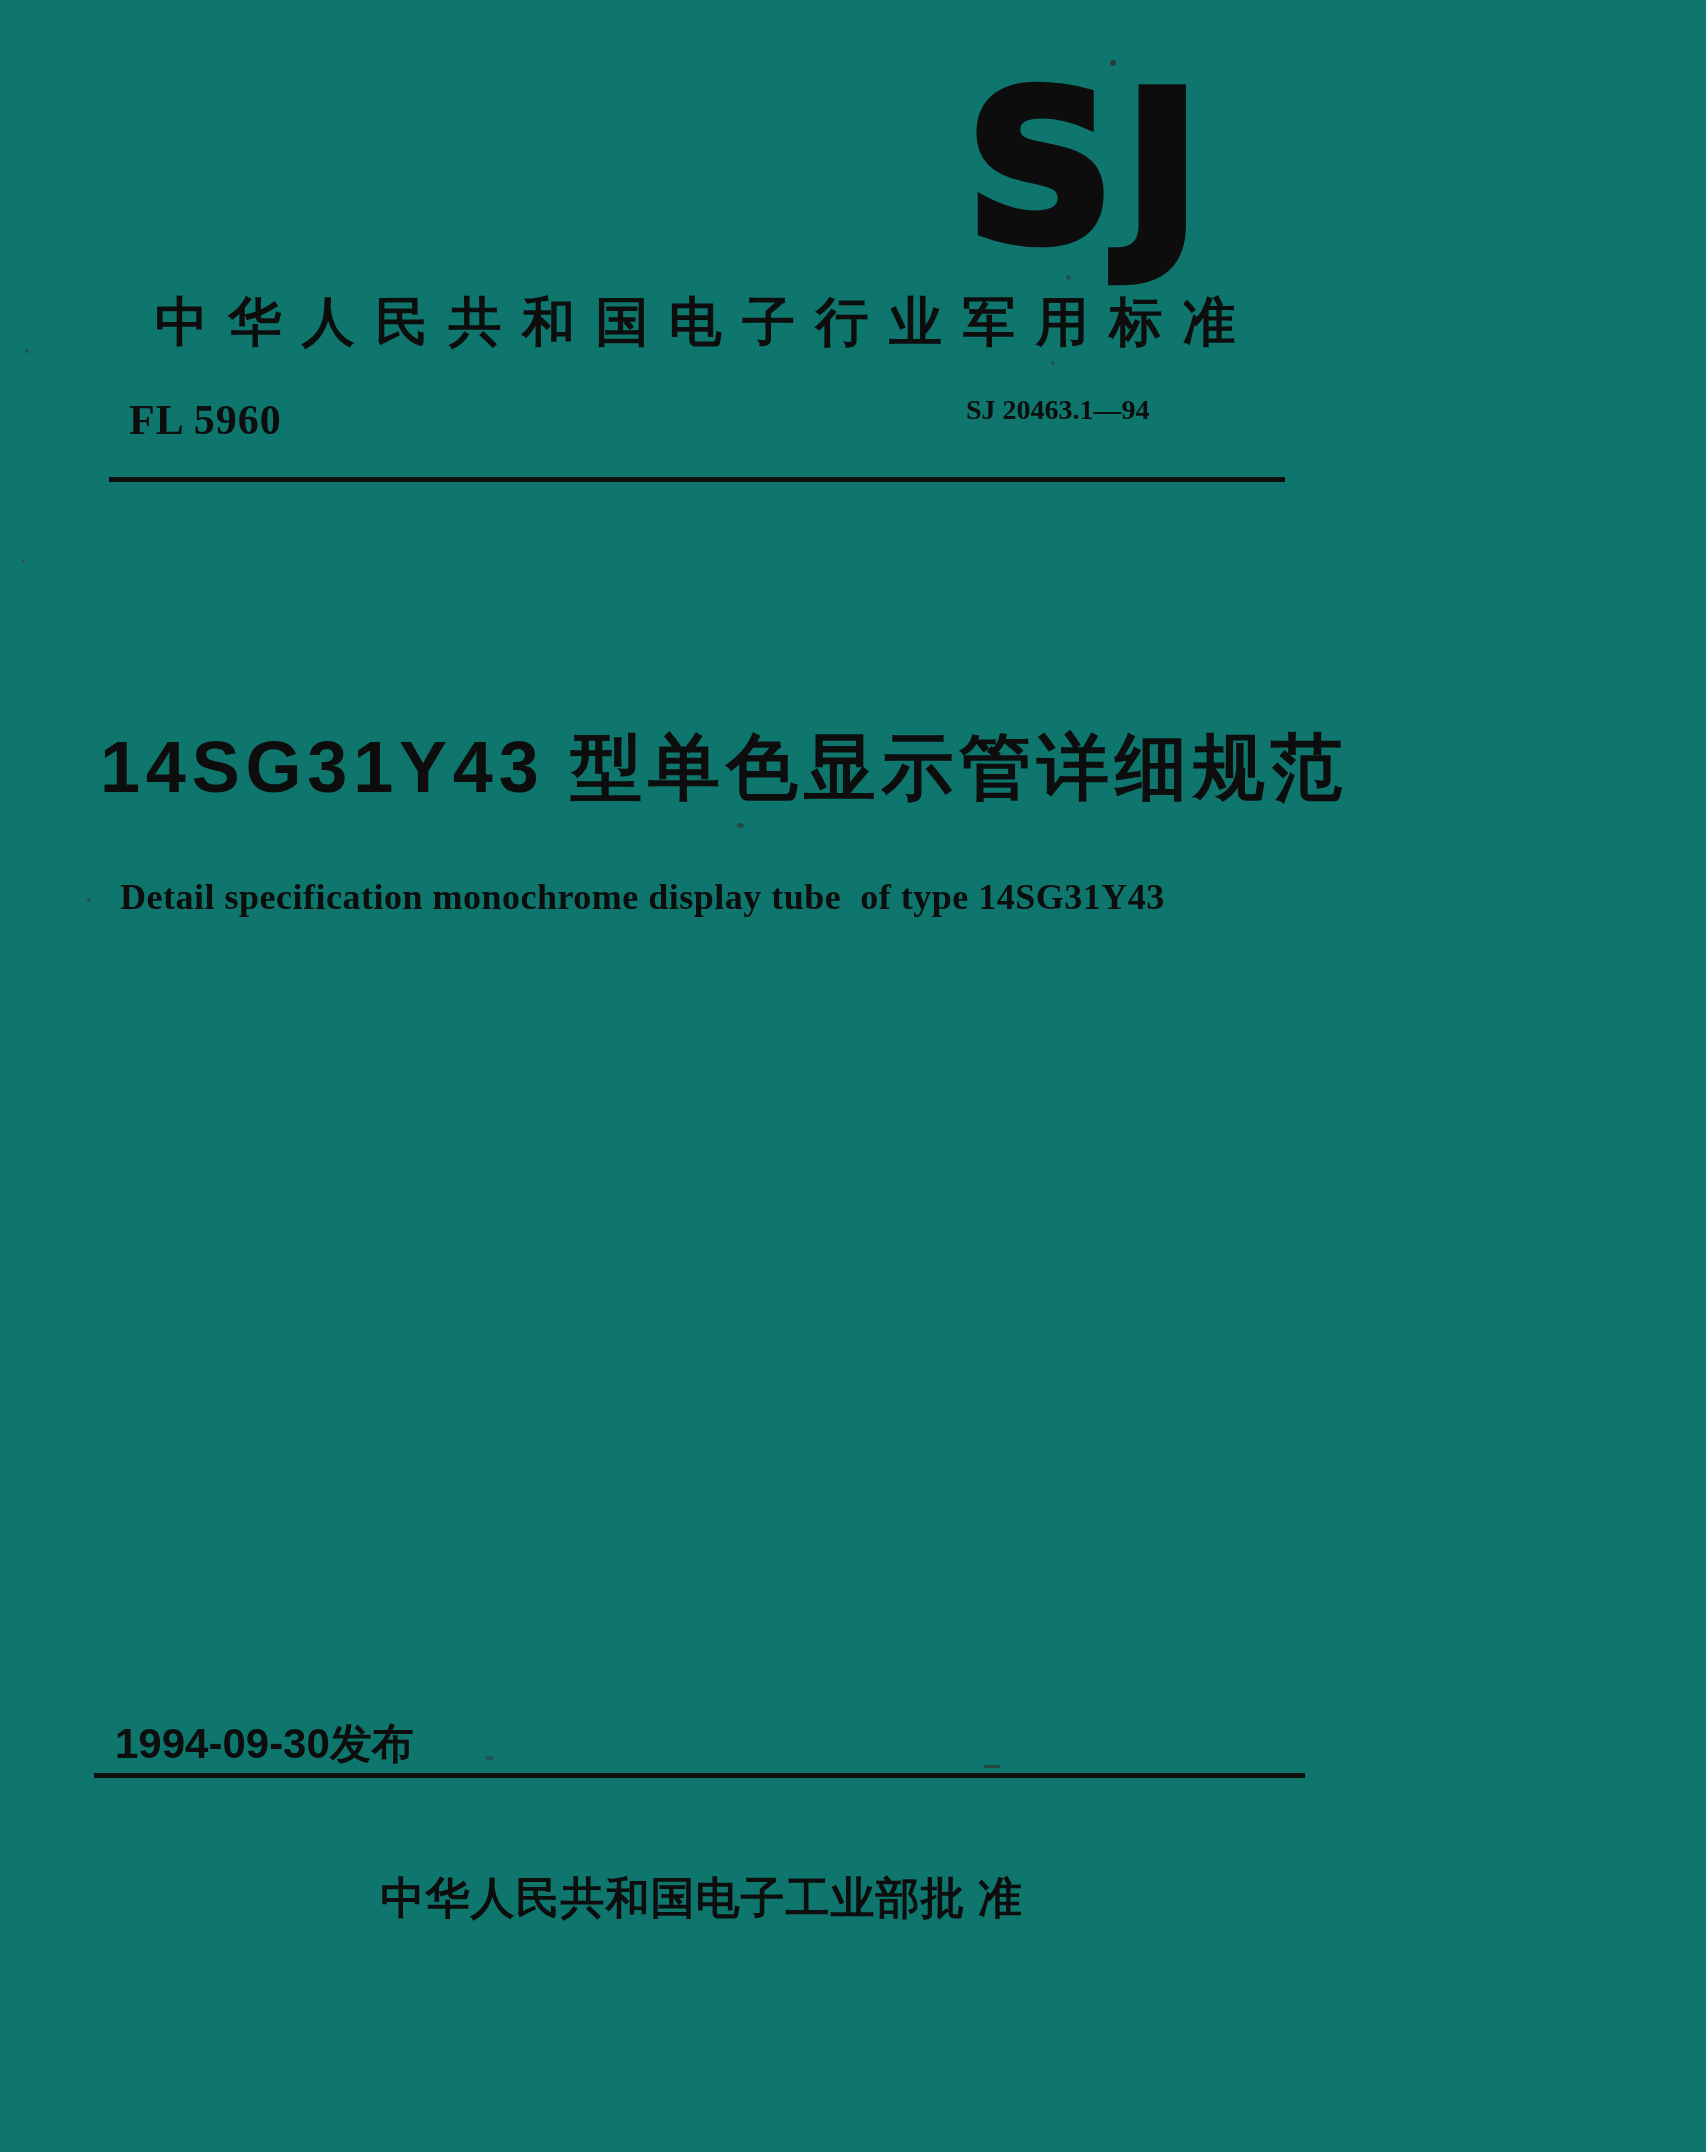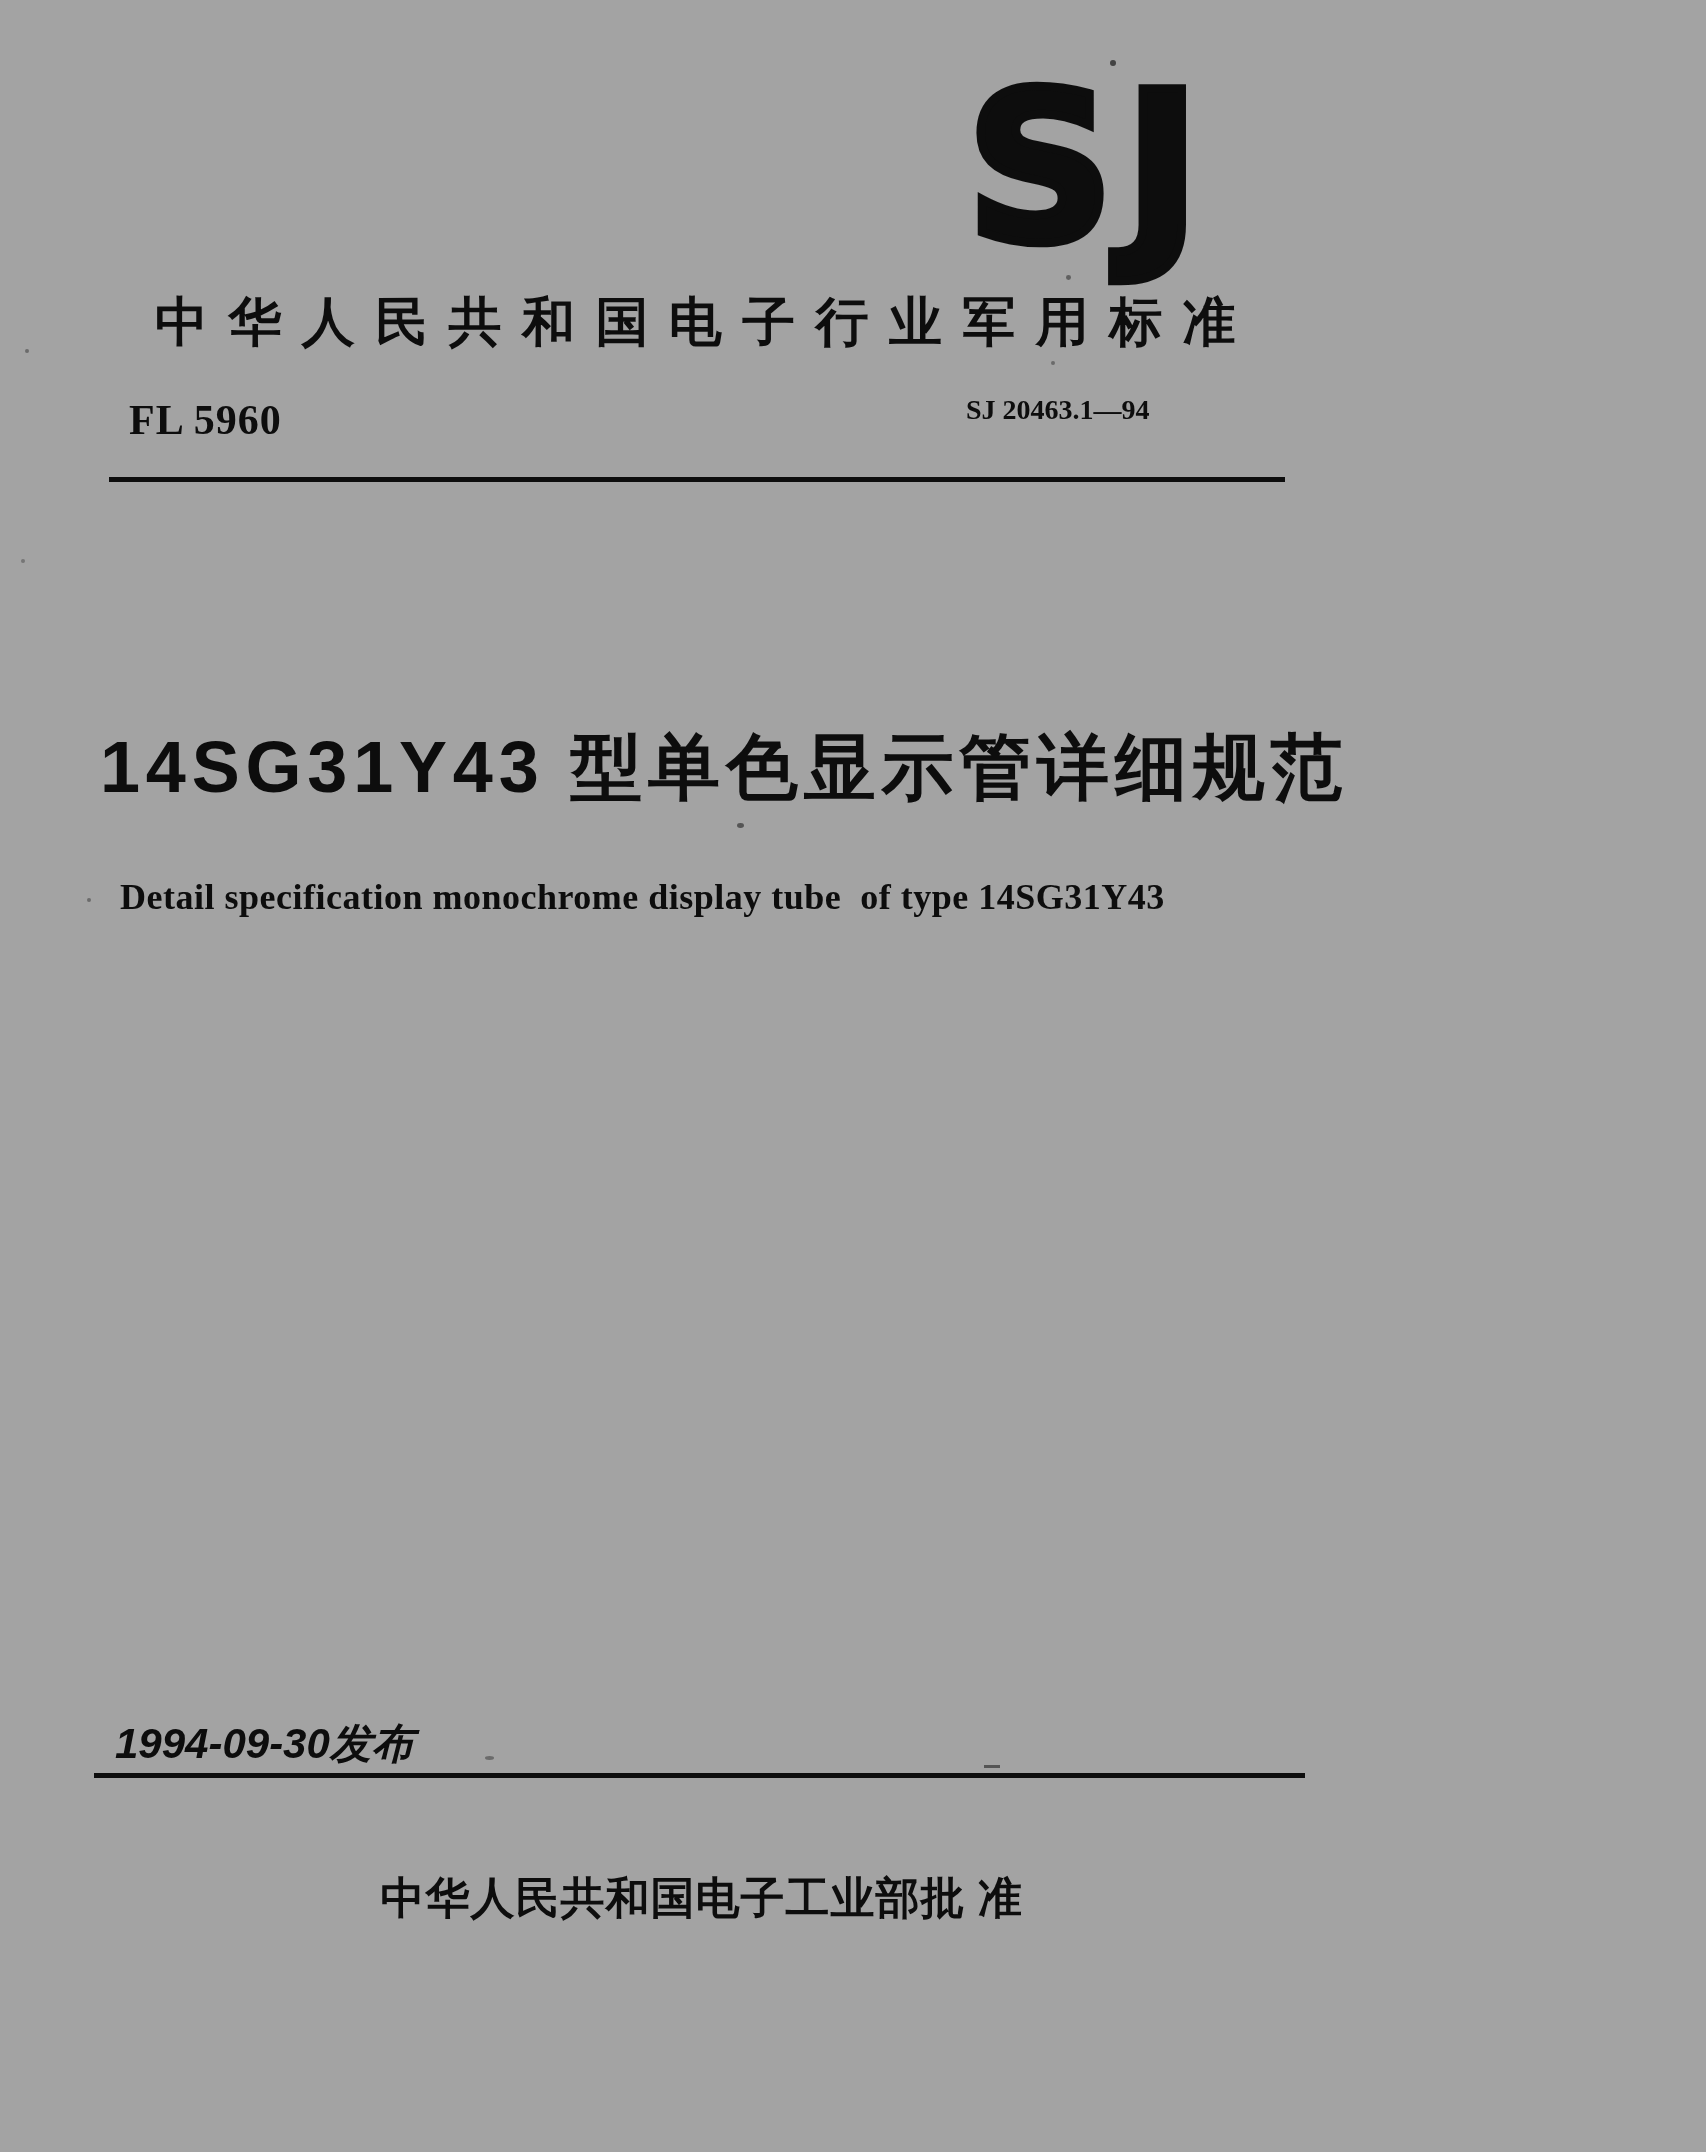--- a/index.html
+++ b/index.html
@@ -1,20 +1,20 @@
 <!DOCTYPE html>
 <html><head>
 <meta charset="utf-8">
 <style>
   html, body { margin: 0; padding: 0; }
   .page {
     position: relative;
     width: 1707px;
     height: 2152px;
-    background: #a3a3a3;
+    background: #0f766e;
     color: #0d0d0d;
     font-family: "Liberation Sans", sans-serif;
     overflow: hidden;
   }
 
   
   .sj-logo {
     position: absolute;
     left: 966px;
     top: 66px;
@@ -88,21 +88,20 @@
   .dates {
     position: absolute;
     left: 115px;
     top: 1716px;
     width: 1177px;
     display: flex;
     justify-content: space-between;
     font-size: 42px;
     font-weight: bold;
     white-space: nowrap;
-    font-style: italic;
   }
 
   .approval {
     position: absolute;
     left: 92px;
     top: 1869px;
     width: 1232px;
     display: flex;
     justify-content: center;
     align-items: baseline;

